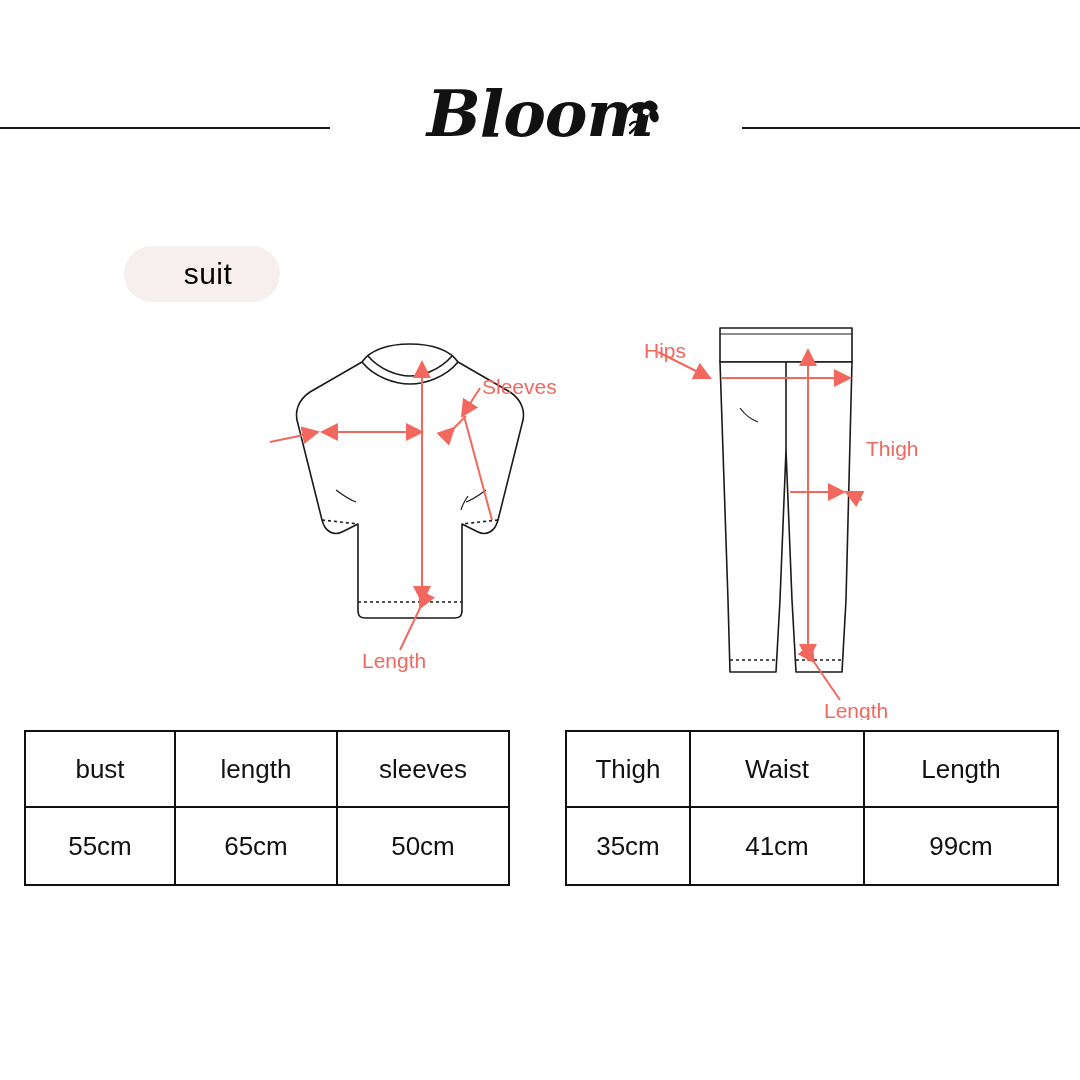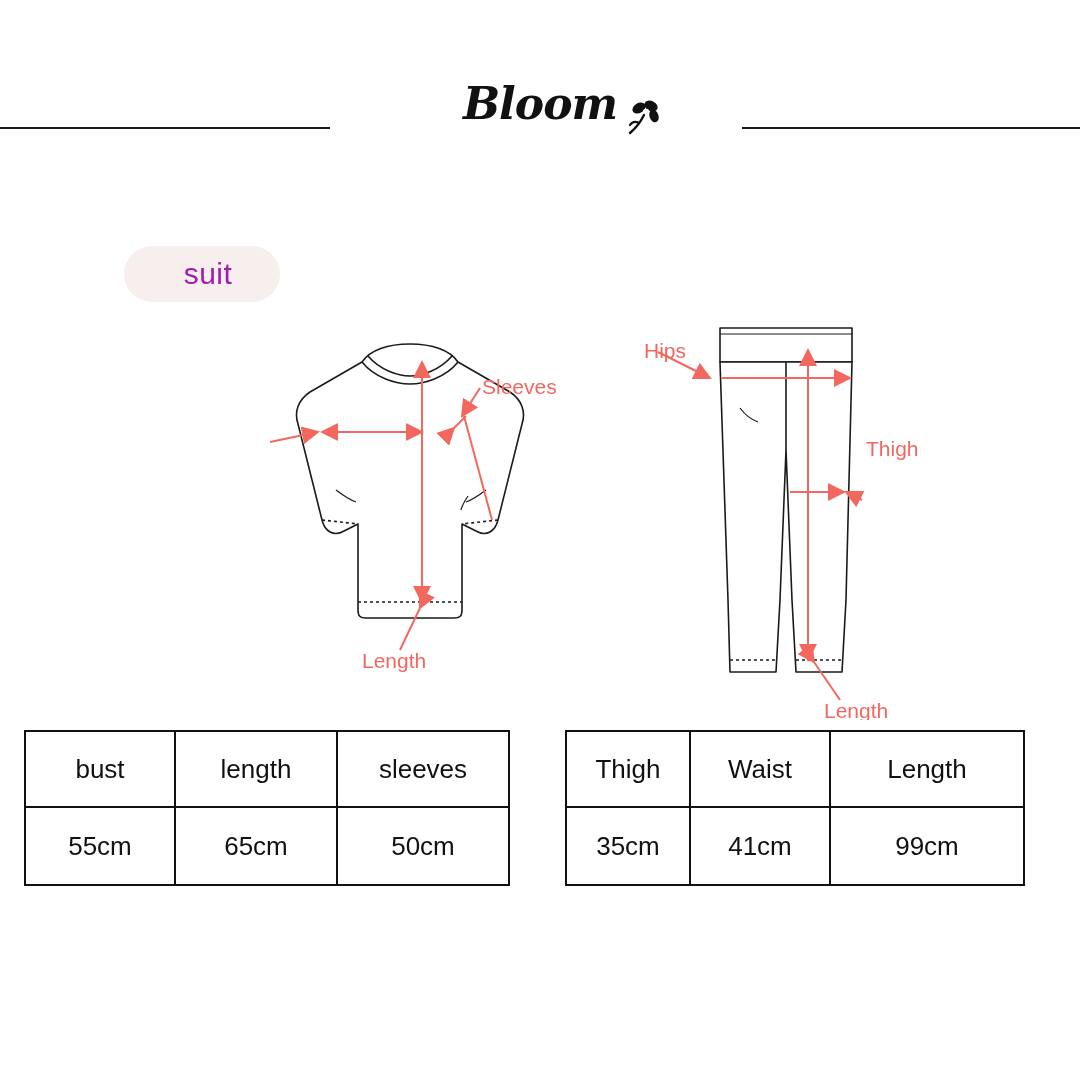--- a/index.html
+++ b/index.html
@@ -38,21 +38,21 @@
 
   .brand-name {
     position: absolute;
     top: 42px;
     left: 0;
     width: 1080px;
     text-align: center;
     font-family: "DejaVu Serif", serif;
     font-style: italic;
     font-weight: 700;
-    font-size: 44px;
+    font-size: 64px;
     letter-spacing: -1px;
     color: #111111;
     line-height: 1;
   }
   .brand-flower {
     position: absolute;
     top: 55px;
     left: 624px;
     width: 44px;
     height: 44px;
@@ -75,21 +75,21 @@
     width: 156px;
     height: 56px;
     border-radius: 28px;
     background: #f7eeee;
     display: flex;
     align-items: center;
     justify-content: center;
   }
   .suit-pill span {
     font-size: 30px;
-    color: #a21caf;
+    color: #000000;
     letter-spacing: 0.5px;
     margin-left: 12px;
   }
   .product-title {
     position: absolute;
     top: 186px;
     left: 527px;
     font-family: "DejaVu Sans", sans-serif;
     font-size: 56px;
     font-weight: 700;
@@ -119,21 +119,21 @@
   .table .val td { height: 78px; font-size: 26px; }
 
   #table-top  { left: 24px;  top: 730px; }
   #table-pant { left: 565px; top: 730px; }
 
   #table-top td.c0 { width: 150px; }
   #table-top td.c1 { width: 162px; }
   #table-top td.c2 { width: 172px; }
 
   #table-pant td.c0 { width: 124px; }
-  #table-pant td.c1 { width: 140px; }
+  #table-pant td.c1 { width: 174px; }
   #table-pant td.c2 { width: 194px; }
 
   .lbl { fill: #f2685f; font-family: "Liberation Sans", sans-serif; font-size: 21px; }
 </style>
 </head>
 <body>
 
 <div id="page">
 
   <div class="brand-header">

